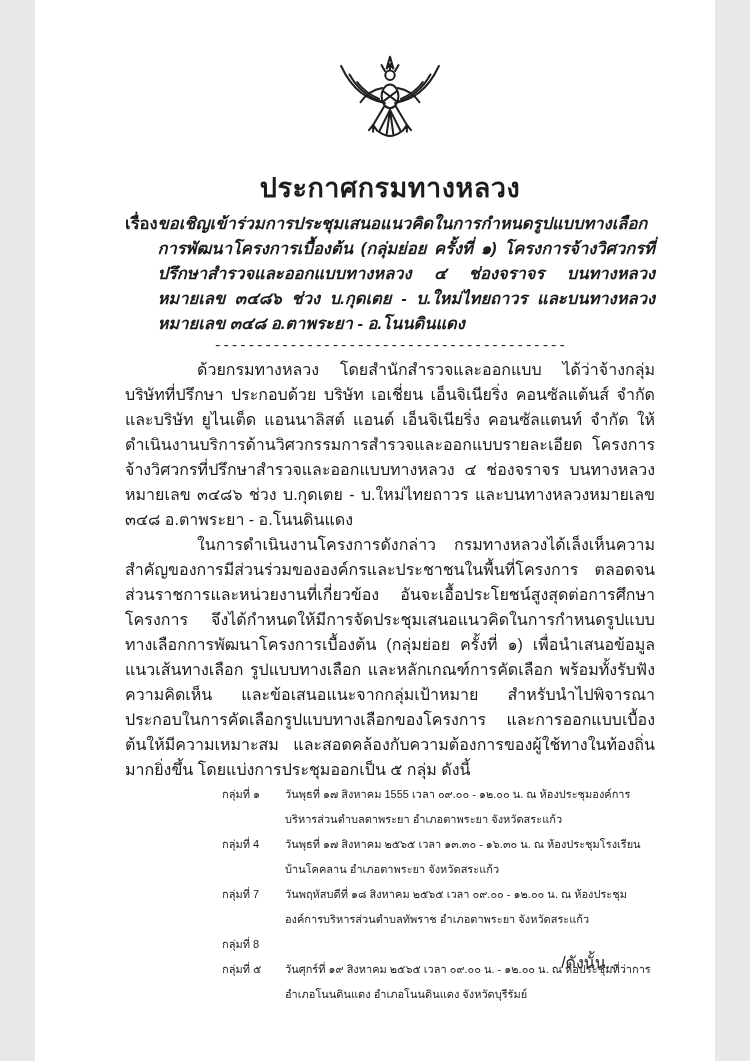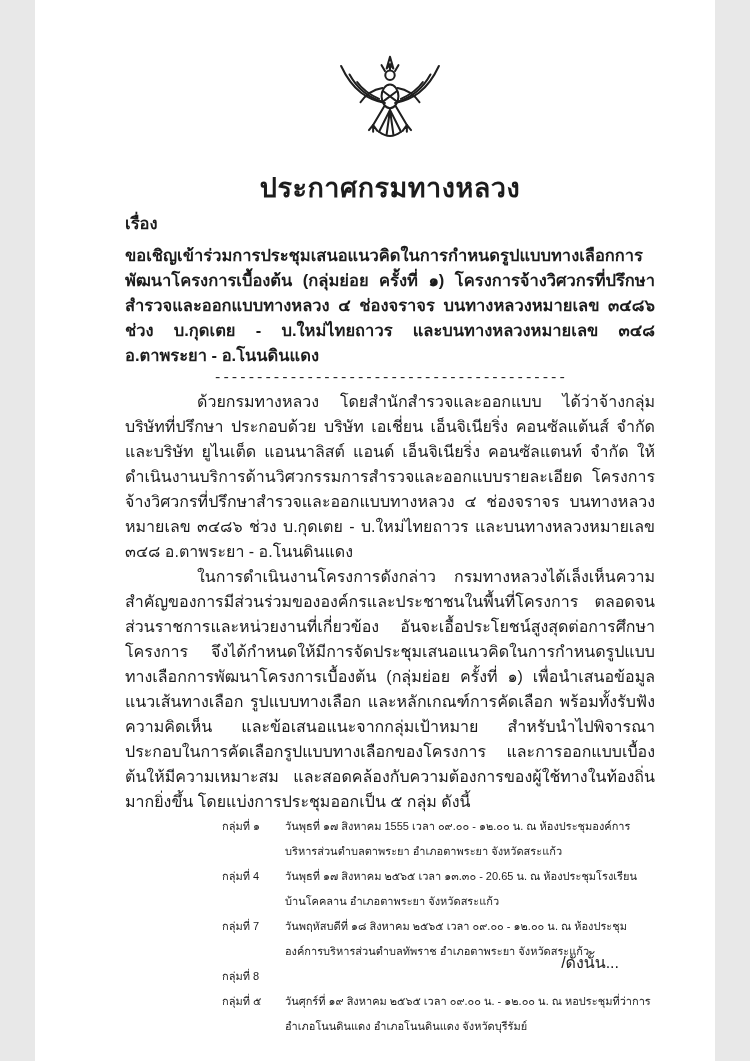--- a/index.html
+++ b/index.html
@@ -26,24 +26,23 @@
     line-height:32px;
     margin-top:6px;
     letter-spacing:.5px;
   }
   .subject{
     display:flex;
     margin-top:7px;
     font-weight:bold;
     font-size:16.5px;
     line-height:25px;
-    flex-direction:column;
   }
   .subject-label{flex:0 0 32px;}
-  .subject-text{flex:1;max-width:568px;text-align:justify;}
+  .subject-text{flex:1;max-width:568px;text-align:justify;font-style:italic;}
   .separator{
     text-align:center;
     font-size:14px;
     line-height:14px;
     margin-top:3px;
     color:#2a2a2a;
     letter-spacing:0px;
     font-family:"Liberation Mono","DejaVu Sans Mono",monospace;
   }
   .body-paragraph{
@@ -122,21 +121,21 @@
   <p class="body-paragraph">ด้วยกรมทางหลวง โดยสำนักสำรวจและออกแบบ ได้ว่าจ้างกลุ่มบริษัทที่ปรึกษา ประกอบด้วย บริษัท เอเชี่ยน เอ็นจิเนียริ่ง คอนซัลแต้นส์ จำกัด และบริษัท ยูไนเต็ด แอนนาลิสต์ แอนด์ เอ็นจิเนียริ่ง คอนซัลแตนท์ จำกัด ให้ดำเนินงานบริการด้านวิศวกรรมการสำรวจและออกแบบรายละเอียด โครงการจ้างวิศวกรที่ปรึกษาสำรวจและออกแบบทางหลวง ๔ ช่องจราจร บนทางหลวงหมายเลข ๓๔๘๖ ช่วง บ.กุดเตย - บ.ใหม่ไทยถาวร และบนทางหลวงหมายเลข ๓๔๘ อ.ตาพระยา - อ.โนนดินแดง</p>
   <p class="body-paragraph second">ในการดำเนินงานโครงการดังกล่าว กรมทางหลวงได้เล็งเห็นความสำคัญของการมีส่วนร่วมขององค์กรและประชาชนในพื้นที่โครงการ ตลอดจนส่วนราชการและหน่วยงานที่เกี่ยวข้อง อันจะเอื้อประโยชน์สูงสุดต่อการศึกษาโครงการ จึงได้กำหนดให้มีการจัดประชุมเสนอแนวคิดในการกำหนดรูปแบบทางเลือกการพัฒนาโครงการเบื้องต้น (กลุ่มย่อย ครั้งที่ ๑) เพื่อนำเสนอข้อมูลแนวเส้นทางเลือก รูปแบบทางเลือก และหลักเกณฑ์การคัดเลือก พร้อมทั้งรับฟังความคิดเห็น และข้อเสนอแนะจากกลุ่มเป้าหมาย สำหรับนำไปพิจารณาประกอบในการคัดเลือกรูปแบบทางเลือกของโครงการ และการออกแบบเบื้องต้นให้มีความเหมาะสม และสอดคล้องกับความต้องการของผู้ใช้ทางในท้องถิ่นมากยิ่งขึ้น โดยแบ่งการประชุมออกเป็น ๕ กลุ่ม ดังนี้</p>
 
   <div class="meeting-list">
     <div class="meeting">
       <span class="m-label">กลุ่มที่ ๑</span>
       <span class="m-text">วันพุธที่ ๑๗ สิงหาคม 1555 เวลา ๐๙.๐๐ - ๑๒.๐๐ น. ณ ห้องประชุมองค์การบริหารส่วนตำบลตาพระยา อำเภอตาพระยา จังหวัดสระแก้ว</span>
     </div>
     <div class="meeting">
       <span class="m-label">กลุ่มที่ 4</span>
-      <span class="m-text">วันพุธที่ ๑๗ สิงหาคม ๒๕๖๕ เวลา ๑๓.๓๐ - 20.65 น. ณ ห้องประชุมโรงเรียนบ้านโคคลาน อำเภอตาพระยา จังหวัดสระแก้ว</span>
+      <span class="m-text">วันพุธที่ ๑๗ สิงหาคม ๒๕๖๕ เวลา ๑๓.๓๐ - ๑๖.๓๐ น. ณ ห้องประชุมโรงเรียนบ้านโคคลาน อำเภอตาพระยา จังหวัดสระแก้ว</span>
     </div>
     <div class="meeting">
       <span class="m-label">กลุ่มที่ 7</span>
       <span class="m-text">วันพฤหัสบดีที่ ๑๘ สิงหาคม ๒๕๖๕ เวลา ๐๙.๐๐ - ๑๒.๐๐ น. ณ ห้องประชุมองค์การบริหารส่วนตำบลทัพราช อำเภอตาพระยา จังหวัดสระแก้ว</span>
     </div>
     <div class="meeting">
       <span class="m-label">กลุ่มที่ 8</span>
     </div>
     <div class="meeting">
       <span class="m-label">กลุ่มที่ ๕</span>

